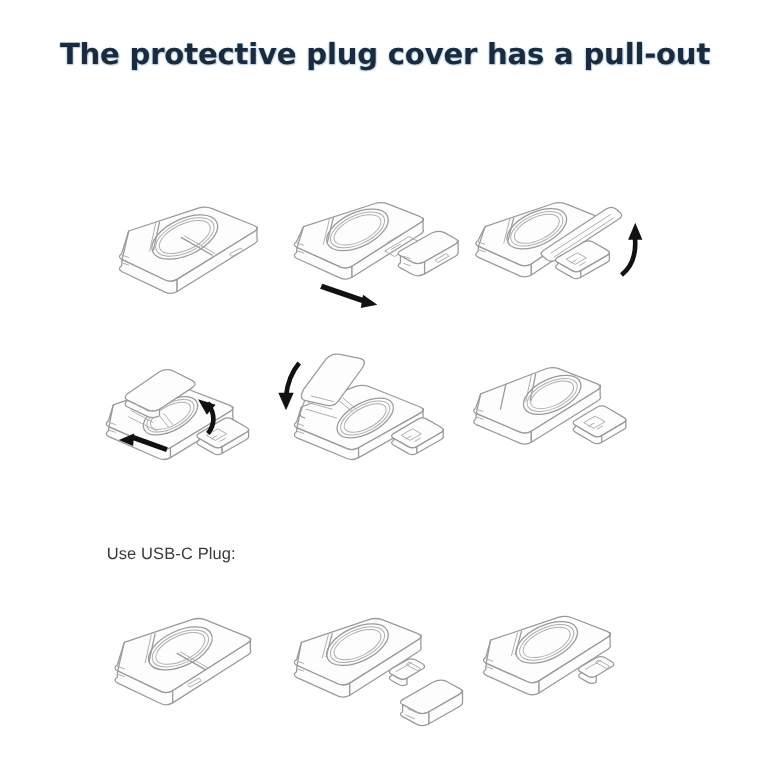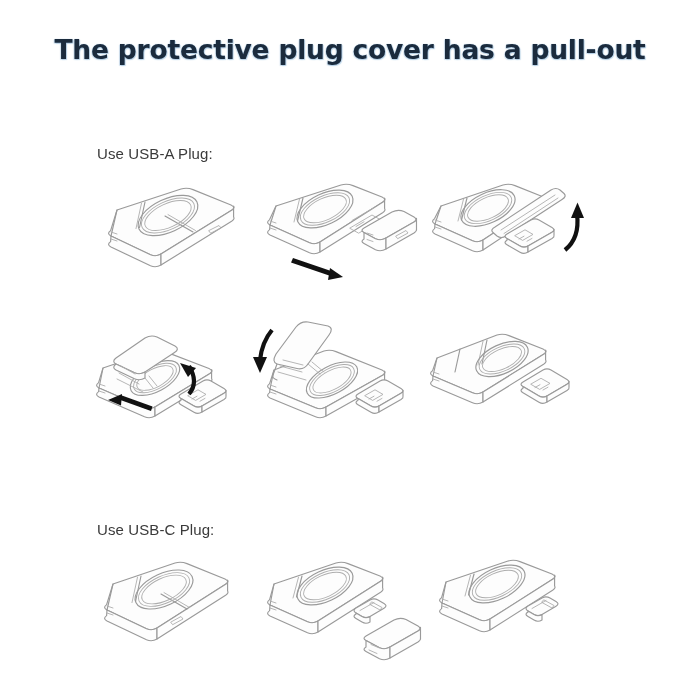--- a/index.html
+++ b/index.html
@@ -48,21 +48,21 @@
   .section-label {
     position: absolute;
     font-family: "Liberation Sans", sans-serif;
     font-size: 15px;
     font-weight: 400;
     color: #3a3a3a;
     letter-spacing: 0.1px;
     white-space: nowrap;
   }
   #label-usb-a { left: 97px; top: 145px; }
-  #label-usb-c { left: 97px; top: 521px; }
+  #label-usb-c { left: 97px; top: 495px; }
 
   
   .fig {
     position: absolute;
   }
   .fig svg { display: block; overflow: visible; }
 
   
   #fig-a1 { left: 83px;  top: 176px; }
   #fig-a2 { left: 246px; top: 176px; }
@@ -111,21 +111,20 @@
 </style>
 </head>
 <body>
 
 <div class="page">
 
   <div class="title-block">
     <div class="title-line">The protective plug cover has a pull-out</div>
   </div>
 
-  <div class="section-label" id="label-usb-a">Use USB-A Plug:</div>
 
   <div class="fig" id="fig-a1">
     <svg width="160" height="110" viewBox="0 0 160 110">
       <g>
 
         <path class="ln-f" d="M34 34 L98 13 Q104 11.3 110 13.6 L148 29 Q153 31.4 148.6 34.3 L78 78 Q73 81 67.5 78.8 L28 60 Q23.4 57.6 27.6 54.6 Z"></path>
 
         <path class="ln-f" d="M28 60 L67.5 78.8 Q73 81 78 78 L78 89 Q73 92 67.5 89.8 L28 71 Q23.4 68.6 27.6 65.6 Z"></path>
 
         <path class="ln-f" d="M78 78 L148.6 34.3 Q152 32.1 150.6 30.2 L150.6 41 Q152 43 148.6 45.3 L78 89 Z"></path>

